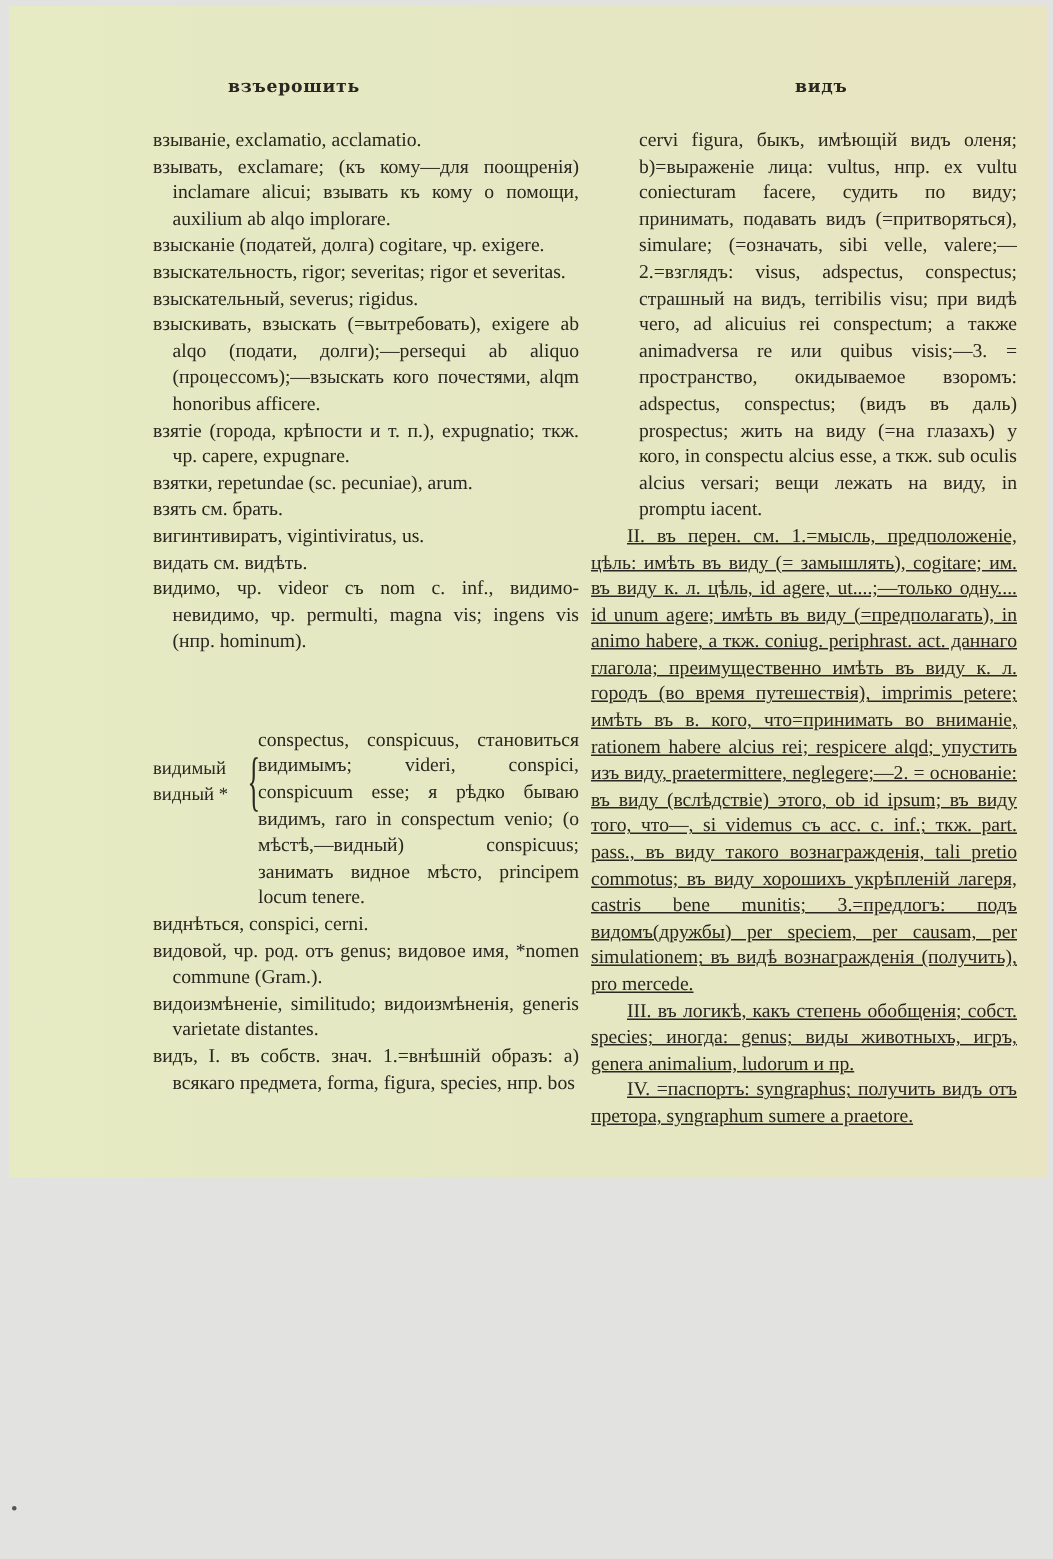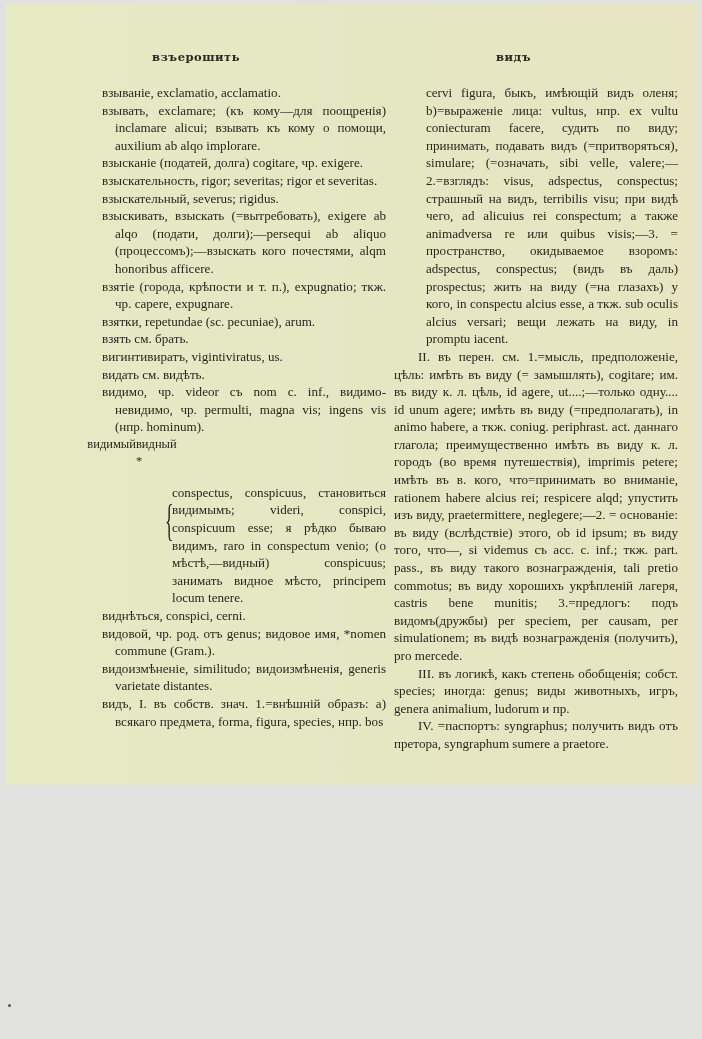--- a/index.html
+++ b/index.html
@@ -11,32 +11,32 @@
   }
   .page {
     position: absolute; left: 6px; top: 4px; width: 692px; height: 781px;
     background: linear-gradient(90deg, #e6ebc4 0%, #e4e8c3 40%, #e6e6c2 70%, #e9e5c2 100%);
   }
   .running-head {
     position: absolute; top: 46px; font-weight: bold; font-size: 11.5px;
     letter-spacing: 0.5px; font-family: "DejaVu Serif", serif;
   }
   .rh-left { left: 146px; }
-  .rh-right { left: 490px; }
+  .rh-right { left: 524px; }
   .col {
     position: absolute; top: 80px; width: 284px;
     font-size: 13.1px; line-height: 17.6px;
   }
   .col-left { left: 96px; }
   .col-right { left: 388px; }
   .entry { padding-left: 13px; text-indent: -13px; text-align: justify; }
-  .para { text-indent: 24px; text-align: justify; }
+  .para { text-indent: 24px; text-align: justify; text-decoration: underline; }
   .plain { text-align: justify; padding-left: 13px; margin-left: 32px; }
   .brace-block { display: flex; align-items: stretch; }
-  .brace-words { display: flex; justify-content: center; width: 60px; font-size: 12.5px; line-height: 17px; }
+  .brace-words { display: flex; flex-direction: column; justify-content: center; width: 60px; font-size: 12.5px; line-height: 17px; }
   .brace { width: 10px; font-size: 44px; line-height: 50px; transform: scaleX(0.4); color: #2a2620; display:flex; align-items:center; }
   .brace-body { flex: 1; text-align: justify; margin-top: 48px; }
   .speck { position: absolute; width: 3px; height: 3px; background: #555; border-radius: 50%; }
 </style>
 </head>
 <body>
 
 <div class="page">
   <div class="running-head rh-left">взъерошить</div>
   <div class="running-head rh-right">видъ</div>

